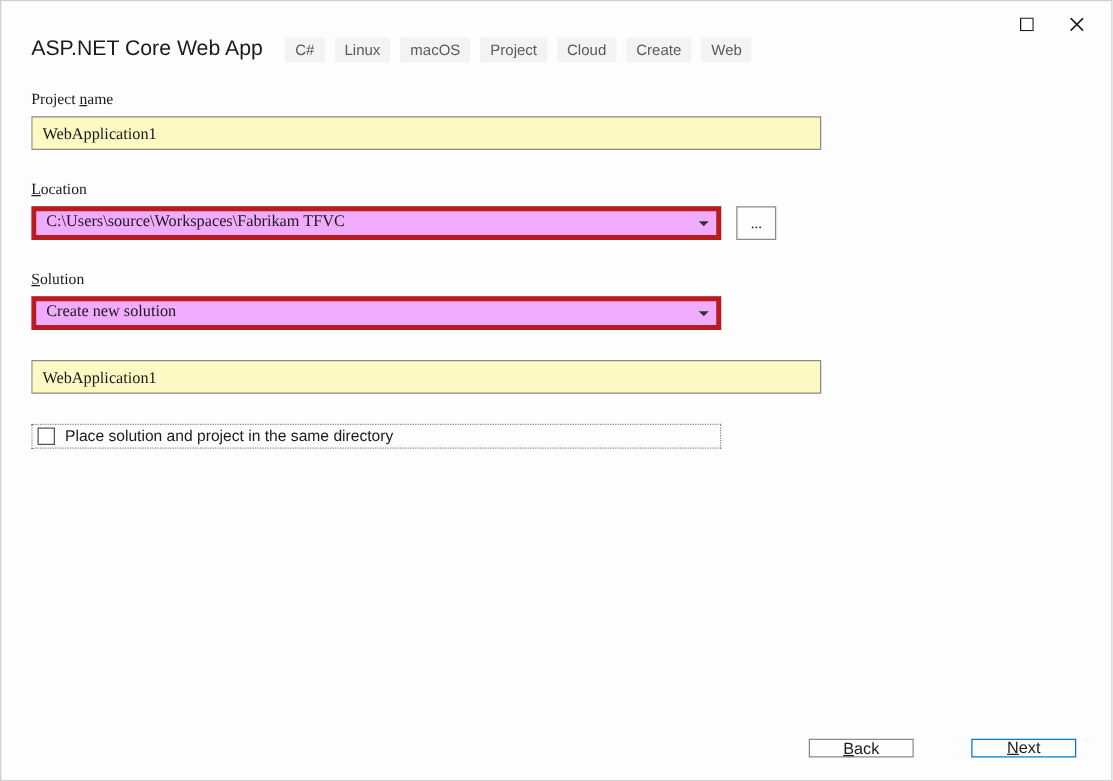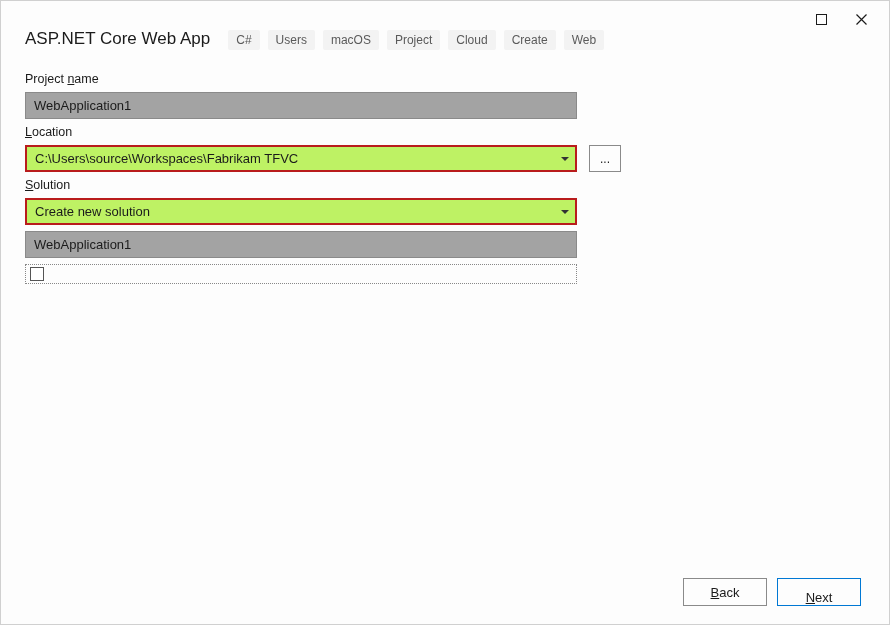--- a/index.html
+++ b/index.html
@@ -54,54 +54,54 @@
       margin-right: 10px;
     }
     .tag {
       font-size: 12px;
       color: #5a5a5a;
       background: #f3f3f3;
       border-radius: 2px;
       padding: 2px 8px;
       line-height: 16px;
     }
-    .field-group { margin-bottom: 6px; }
+    .field-group { margin-bottom: 24px; font-family: Liberation Serif, serif; }
     .field-label {
       font-size: 12.5px;
       color: #1b1b1b;
       margin-bottom: 6px;
       display: flex;
       align-items: center;
       gap: 6px;
     }
     .field-label .mnemonic { text-decoration: underline; }
     .text-input {
-      width: 552px;
+      width: 632px;
       height: 27px;
       border: 1px solid #8a8a8a;
-      background: #a3a3a3;
+      background: #fef9c3;
       font-size: 13px;
       font-family: inherit;
       padding: 0 8px;
       color: #1b1b1b;
       outline: none;
     }
     .combo-row {
       display: flex;
       align-items: center;
       gap: 12px;
     }
     .combo {
       position: relative;
       width: 552px;
       height: 27px;
-      border: 2px solid #b91c1c;
-      background: #bef264;
-      display: flex;
-      align-items: center;
+      border: 4px solid #b91c1c;
+      background: #f0abfc;
+      display: flex;
+      align-items: flex-start;
       padding: 0 22px 0 8px;
       font-size: 13px;
       color: #1b1b1b;
       cursor: default;
     }
     .combo .caret {
       position: absolute;
       right: 6px; top: 50%;
       transform: translateY(-50%);
       width: 0; height: 0;
@@ -142,28 +142,28 @@
       color: #1b1b1b;
     }
     .footer {
       position: absolute;
       bottom: 18px; right: 28px;
       display: flex;
       gap: 10px;
     }
     .nav-btn {
       min-width: 84px;
-      height: 28px;
+      height: 15px;
       border: 1px solid #8a8a8a;
       background: #fdfdfd;
       font-size: 13px;
       font-family: inherit;
       color: #1b1b1b;
       cursor: default;
-      display: flex; align-items: center; justify-content: center;
+      display: flex; align-items: center; justify-content: center; margin-left: 36px;
     }
     .nav-btn.primary {
       border: 1px solid #0078d4;
       align-items: flex-end;
     }
     .nav-btn .mnemonic { text-decoration: underline; }
   </style>
 </head>
 <body>
 
@@ -178,21 +178,21 @@
         <path d="M0.5 0.5 L10.5 10.5 M10.5 0.5 L0.5 10.5" stroke="#1b1b1b" stroke-width="1.2"></path>
       </svg>
   </div>
 </div>
 
 <div class="content">
 
   <div class="project-line">
     <span class="project-type">ASP.NET Core Web App</span>
     <span class="tag">C#</span>
-    <span class="tag">Users</span>
+    <span class="tag">Linux</span>
     <span class="tag">macOS</span>
     <span class="tag">Project</span>
     <span class="tag">Cloud</span>
     <span class="tag">Create</span>
     <span class="tag">Web</span>
   </div>
 
   <div class="field-group">
     <div class="field-label">
       <span><span>Project </span><span class="mnemonic">n</span><span>ame</span></span>
@@ -222,20 +222,23 @@
       <span class="caret"></span>
     </div>
   </div>
 
   <div class="field-group">
     <input type="text" class="text-input" value="WebApplication1" style="">
   </div>
 
   <div class="checkbox-row">
     <div class="checkbox"></div>
+    <span class="checkbox-label">
+      <span>Place solution and project in the same </span><span class="mnemonic">d</span><span>irectory</span>
+    </span>
   </div>
 </div>
 
 <div class="footer">
   <button class="nav-btn">
     <span><span class="mnemonic">B</span><span>ack</span></span>
   </button>
   <button class="nav-btn primary">
     <span><span class="mnemonic">N</span><span>ext</span></span>
   </button>

